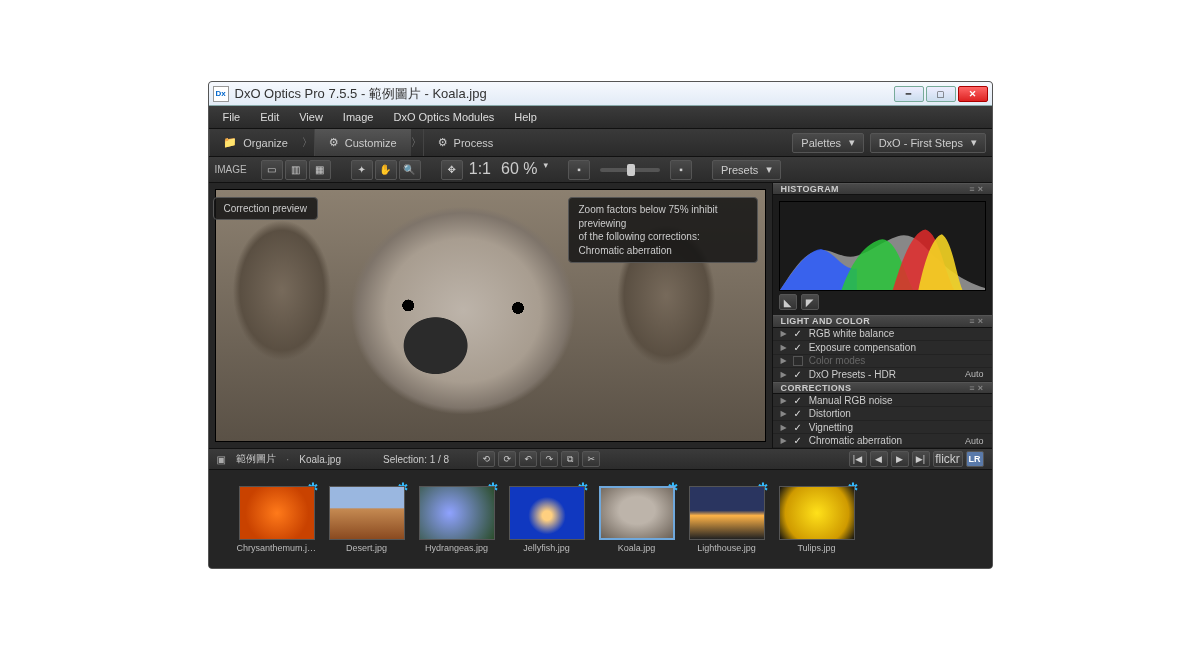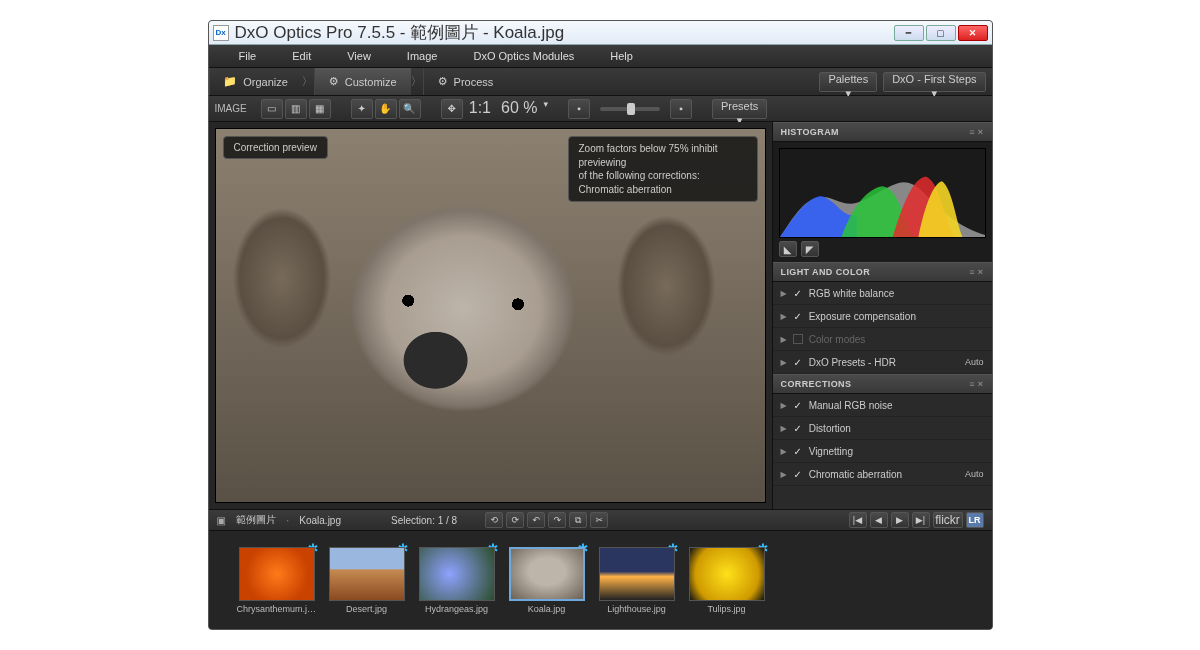--- a/index.html
+++ b/index.html
@@ -7,60 +7,60 @@
     width: 1200px; height: 650px;
     background: #fff;
     font-family: "Segoe UI", Tahoma, sans-serif;
     font-size: 11px;
     color: #ccc;
     display: flex;
     align-items: center;
     justify-content: center;
   }
   .frame-outer {
-    width: 785px; height: 610px;
+    width: 785px; height: 488px;
     border: 1px solid #555;
     border-radius: 4px;
     background: #2d2d2d;
     display: flex; flex-direction: column;
     position: relative;
     overflow: hidden;
   }
   
   .titlebar {
     height: 24px;
     background: linear-gradient(#f6f9fe,#e2ebf6);
     display: flex; align-items: center;
     padding: 0 4px;
     border-bottom: 1px solid #8aa;
   }
   .app-icon {
     width:16px;height:16px;margin-right:6px;
     background:#fff;border:1px solid #999;display:flex;align-items:center;justify-content:center;font-size:8px;font-weight:bold;color:#06c;
   }
-  .titlebar-text { color:#333; font-size:17px; flex:1;}
+  .titlebar-text { color:#333; font-size:13px; flex:1;}
   .winbtns { display:flex; gap:2px;}
   .winbtn { width:30px;height:16px;border:1px solid #7a9;background:linear-gradient(#eef,#cde);border-radius:2px;display:flex;align-items:center;justify-content:center;font-size:9px;color:#333;cursor:pointer;}
   .winbtn.close{background:linear-gradient(#f66,#d22);border-color:#a00;color:#fff;font-weight:bold;}
   
   .menubar {
     height: 23px; background:linear-gradient(#3b3b3b,#2a2a2a);
-    display:flex;align-items:center;padding:0 22px;gap:20px;border-bottom:1px solid #111;
+    display:flex;align-items:center;padding:0 6px;gap:4px;border-bottom:1px solid #111;
   }
   .menubar span { padding:3px 8px;color:#ddd;cursor:pointer;}
   
   .workflow {
     height: 28px;background:linear-gradient(#3a3a3a,#2a2a2a);
     display:flex;align-items:center;border-bottom:1px solid #111;
   }
   .wf-step{display:flex;align-items:center;gap:6px;padding:0 14px;height:100%;cursor:pointer;border-left:1px solid #444;}
   .wf-step.active{background:linear-gradient(#555,#3b3b3b);}
   .chev{width:12px;color:#888;}
   .wf-spacer{flex:1;}
-  .drop{height:20px;background:linear-gradient(#4a4a4a,#333);border:1px solid #555;border-radius:2px;padding:0 8px;display:flex;align-items:center;gap:2px;margin-right:6px;cursor:pointer;flex-direction:column;}
+  .drop{height:20px;background:linear-gradient(#4a4a4a,#333);border:1px solid #555;border-radius:2px;padding:0 8px;display:flex;align-items:center;gap:8px;margin-right:6px;cursor:pointer;}
   
   .toolbar {
     height:26px;background:linear-gradient(#3a3a3a,#2b2b2b);
     display:flex;align-items:center;gap:6px;padding:0 6px;border-bottom:1px solid #111;
   }
   .tlabel{color:#bbb;margin-right:8px;font-size:10px;}
   .tbtn{width:22px;height:20px;background:linear-gradient(#4a4a4a,#333);border:1px solid #555;border-radius:2px;display:flex;align-items:center;justify-content:center;cursor:pointer;font-size:10px;}
   .tgrp{display:flex;gap:2px;}
   .zoomlbl{font-size:16px;color:#ccc;padding:0 4px;}
   .slider{width:60px;height:4px;background:#555;border-radius:2px;position:relative;margin:0 4px;}
@@ -77,21 +77,21 @@
       radial-gradient(ellipse 140px 130px at 45% 48%, #bdb4aa 0%, #a89d90 55%, #7e746a 75%, transparent 80%),
       radial-gradient(ellipse 70px 100px at 12% 40%, #776a5b 0%, #5a4f42 60%, transparent 70%),
       radial-gradient(ellipse 70px 100px at 82% 42%, #776a5b 0%, #5a4f42 60%, transparent 70%),
       linear-gradient(#8c8070,#5a5146);
     border:1px solid #000;
     position:relative;
   }
   .overlay-lbl{
     position:absolute;background:rgba(20,20,20,.85);border:1px solid #555;border-radius:4px;padding:5px 10px;font-size:10px;color:#ccc;
   }
-  .ov-tl{top:14px;left:14px;}
+  .ov-tl{top:14px;left:4px;}
   .ov-tr{top:14px;right:14px;width:190px;line-height:1.35;}
   
   .rpanel{width:220px;background:#2a2a2a;border-left:1px solid #111;display:flex;flex-direction:column;overflow:hidden;}
   .panel-hd{height:20px;background:linear-gradient(#4a4a4a,#383838);display:flex;align-items:center;padding:0 8px;font-size:9px;font-weight:bold;color:#ccc;letter-spacing:.4px;border-top:1px solid #555;border-bottom:1px solid #111;}
   .panel-hd .dots{margin-left:auto;color:#888;}
   .histo{height:120px;background:#1c1c1c;padding:6px;}
   .histo-canvas{width:100%;height:90px;background:#1a1a1a;position:relative;border:1px solid #000;overflow:hidden;}
   .histo-tools{height:20px;display:flex;align-items:center;gap:4px;padding-top:2px;}
   .param-row{height:23px;display:flex;align-items:center;padding:0 8px;border-bottom:1px solid #222;gap:6px;font-size:10px;cursor:pointer;}
   .param-row.dis{color:#666;}
@@ -280,21 +280,21 @@
         <span class="auto">Auto</span>
       </div>
     </div>
   </div>
 
   <div class="strip-hd">
     <span class="folder-ic">▣</span>
     <span>範例圖片</span>
     <span class="bc-sep">·</span>
     <span>Koala.jpg</span>
-    <span style="margin-left:40px">Selection: 1 / 8</span>
+    <span style="margin-left:32px">Selection: 1 / 8</span>
     <div style="margin-left:18px;display:flex;gap:3px">
       <div class="nbtn">⟲</div>
       <div class="nbtn">⟳</div>
       <div class="nbtn">↶</div>
       <div class="nbtn">↷</div>
       <div class="nbtn">⧉</div>
       <div class="nbtn">✂</div>
     </div>
     <div class="nav">
       <div class="nbtn">|◀</div>
@@ -315,20 +315,25 @@
       <div class="thumb-cell">
         <div class="star">✱</div>
         <div class="thumb-img" style="background: linear-gradient(rgb(154, 183, 224) 40%, rgb(197, 138, 82) 42%, rgb(138, 74, 32));"></div>
         <div class="cap">Desert.jpg</div>
       </div>
       <div class="thumb-cell">
         <div class="star">✱</div>
         <div class="thumb-img" style="background: radial-gradient(circle at 40% 50%, rgb(143, 162, 255), rgb(43, 77, 43));"></div>
         <div class="cap">Hydrangeas.jpg</div>
       </div>
+      <div class="thumb-cell">
+        <div class="star">✱</div>
+        <div class="thumb-img" style="background: radial-gradient(circle at 50% 55%, rgb(255, 208, 128) 10%, rgb(16, 56, 192) 40%);"></div>
+        <div class="cap">Jellyfish.jpg</div>
+      </div>
       <div class="thumb-cell sel">
         <div class="star">✱</div>
         <div class="thumb-img" style="background: radial-gradient(at 50% 45%, rgb(189, 180, 170) 35%, rgb(106, 96, 86));"></div>
         <div class="cap">Koala.jpg</div>
       </div>
       <div class="thumb-cell">
         <div class="star">✱</div>
         <div class="thumb-img" style="background: linear-gradient(rgb(42, 53, 96) 45%, rgb(255, 179, 71) 55%, rgb(34, 34, 34));"></div>
         <div class="cap">Lighthouse.jpg</div>
       </div>

